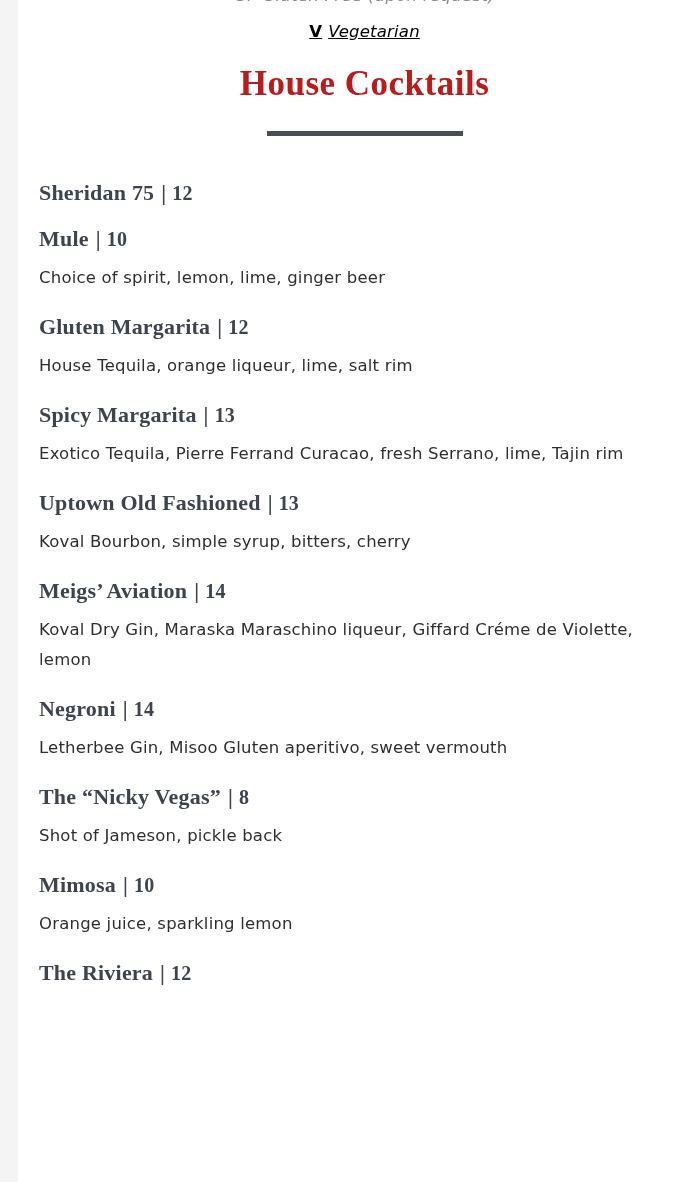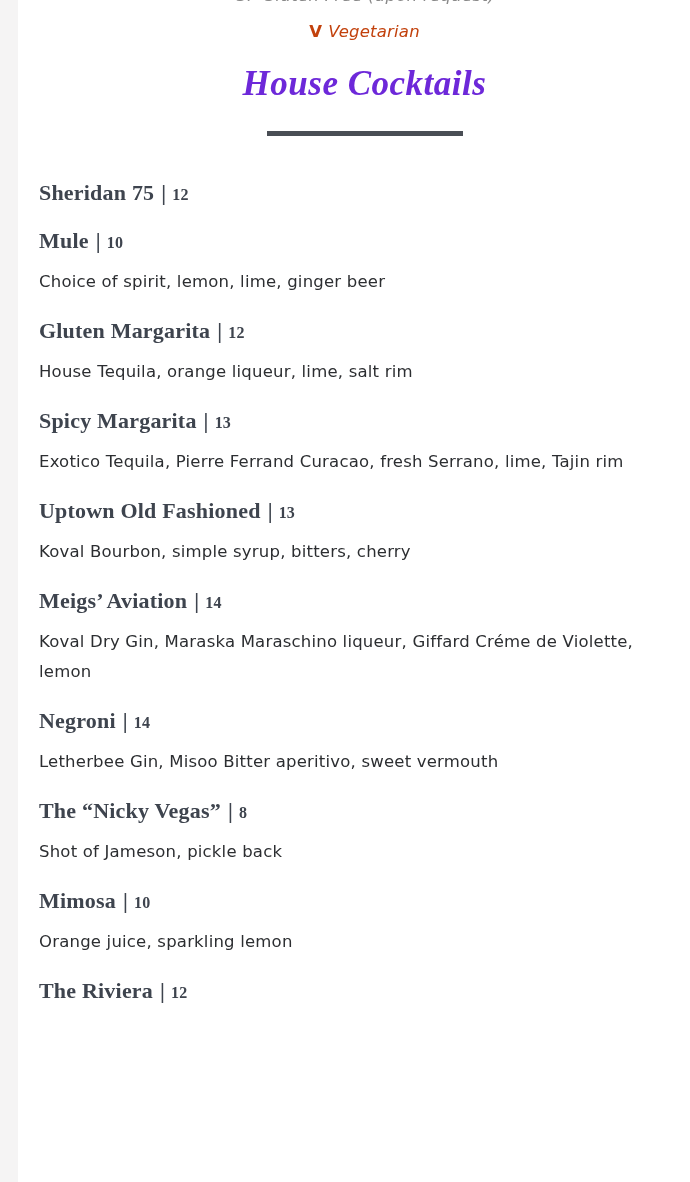--- a/index.html
+++ b/index.html
@@ -44,41 +44,41 @@
     font-size: 16.5px;
     font-style: italic;
     color: #8a8a8a;
     letter-spacing: 0.3px;
     white-space: nowrap;
   }
   .legend {
     margin-top: 17px;
     text-align: center;
     font-size: 16.5px;
-    color: #c2410c;
+    color: #000000;
     letter-spacing: 0.2px;
+    text-decoration: underline;
   }
   .legend .legend-symbol {
     font-weight: bold;
     font-style: normal;
     margin-right: 6px;
   }
   .legend .legend-label {
     font-style: italic;
   }
   .section-title {
     margin-top: 23px;
     text-align: center;
     font-family: "Liberation Serif", serif;
     font-weight: bold;
     font-size: 35px;
     line-height: 40px;
     letter-spacing: 0.5px;
-    color: #6d28d9;
-    font-style: italic;
+    color: #b91c1c;
   }
   .section-divider {
     width: 196px;
     height: 5px;
     background: #494e55;
     margin: 27px auto 0 auto;
   }
   .menu-list {
     margin-top: 45px;
   }
@@ -92,21 +92,21 @@
     line-height: 24px;
     color: #3e444e;
     letter-spacing: 0.2px;
     margin-bottom: 12px;
   }
   .item-title .price-separator {
     padding: 0 6px 0 7px;
     font-weight: bold;
   }
   .item-title .item-price {
-    font-size: 16px;
+    font-size: 20px;
   }
   .item-desc {
     font-size: 16.5px;
     line-height: 30px;
     color: #2c2e31;
     letter-spacing: 0.2px;
   }
 </style>
 </head>
 <body>
@@ -157,21 +157,21 @@
         <div class="item-desc">Koval Bourbon, simple syrup, bitters, cherry</div>
       </div>
 
       <div class="menu-item">
         <div class="item-title"><span>Meigs’ Aviation</span><span class="price-separator">|</span><span class="item-price">14</span></div>
         <div class="item-desc">Koval Dry Gin, Maraska Maraschino liqueur, Giffard Créme de Violette, lemon</div>
       </div>
 
       <div class="menu-item">
         <div class="item-title"><span>Negroni</span><span class="price-separator">|</span><span class="item-price">14</span></div>
-        <div class="item-desc">Letherbee Gin, Misoo Bitter aperitivo, sweet vermouth</div>
+        <div class="item-desc">Letherbee Gin, Misoo Gluten aperitivo, sweet vermouth</div>
       </div>
 
       <div class="menu-item">
         <div class="item-title"><span>The “Nicky Vegas”</span><span class="price-separator">|</span><span class="item-price">8</span></div>
         <div class="item-desc">Shot of Jameson, pickle back</div>
       </div>
 
       <div class="menu-item">
         <div class="item-title"><span>Mimosa</span><span class="price-separator">|</span><span class="item-price">10</span></div>
         <div class="item-desc">Orange juice, sparkling lemon</div>

